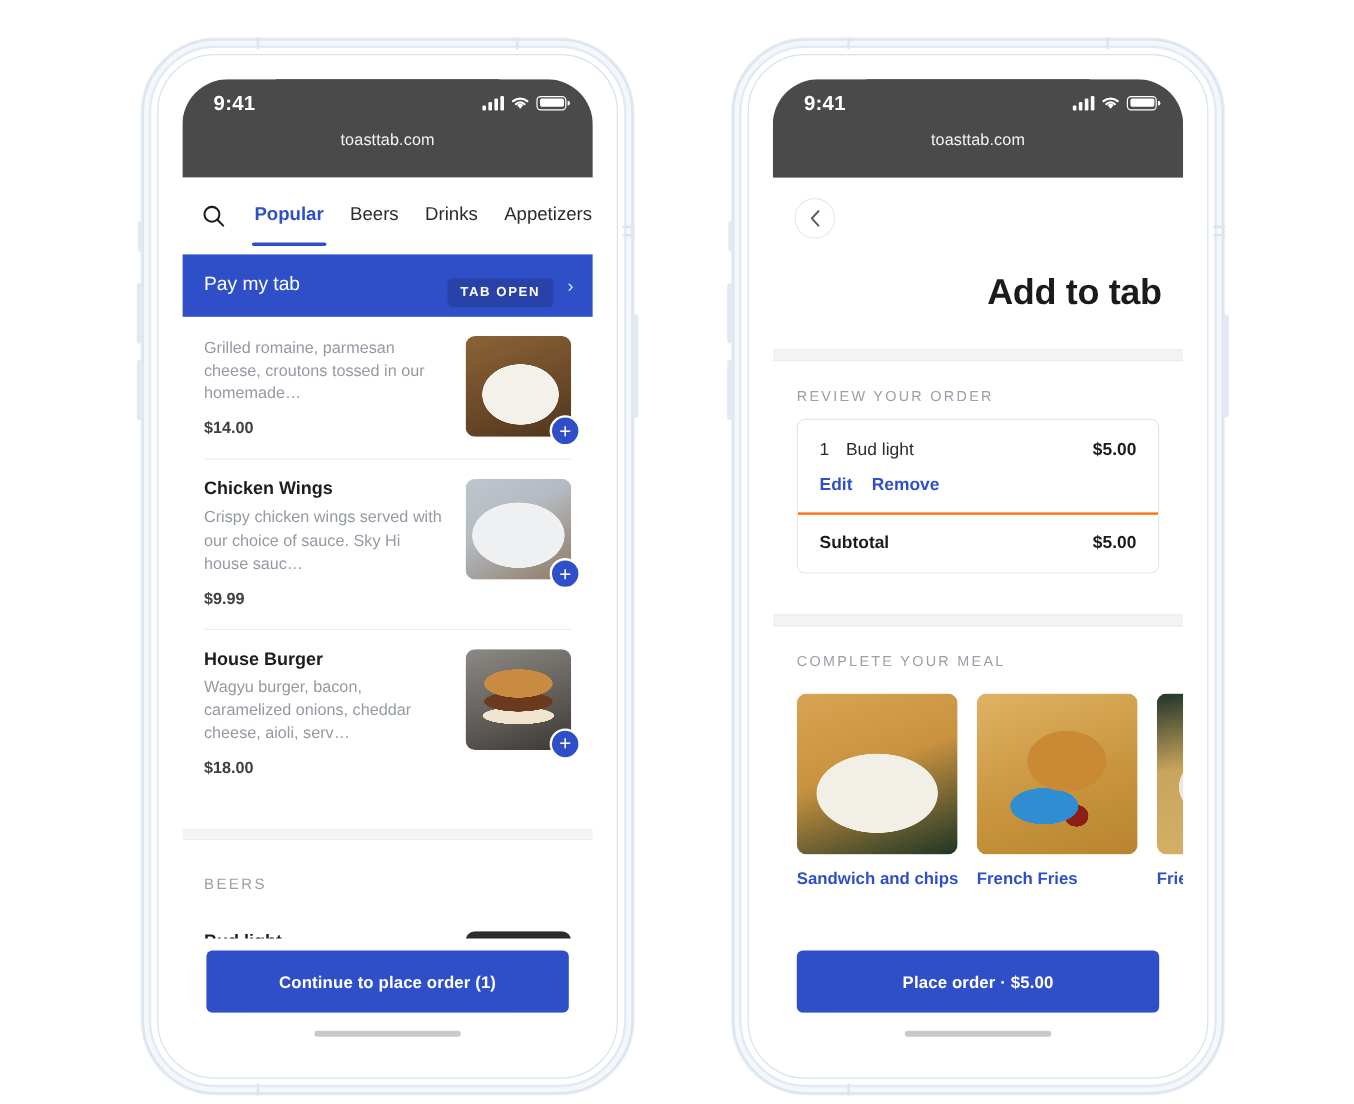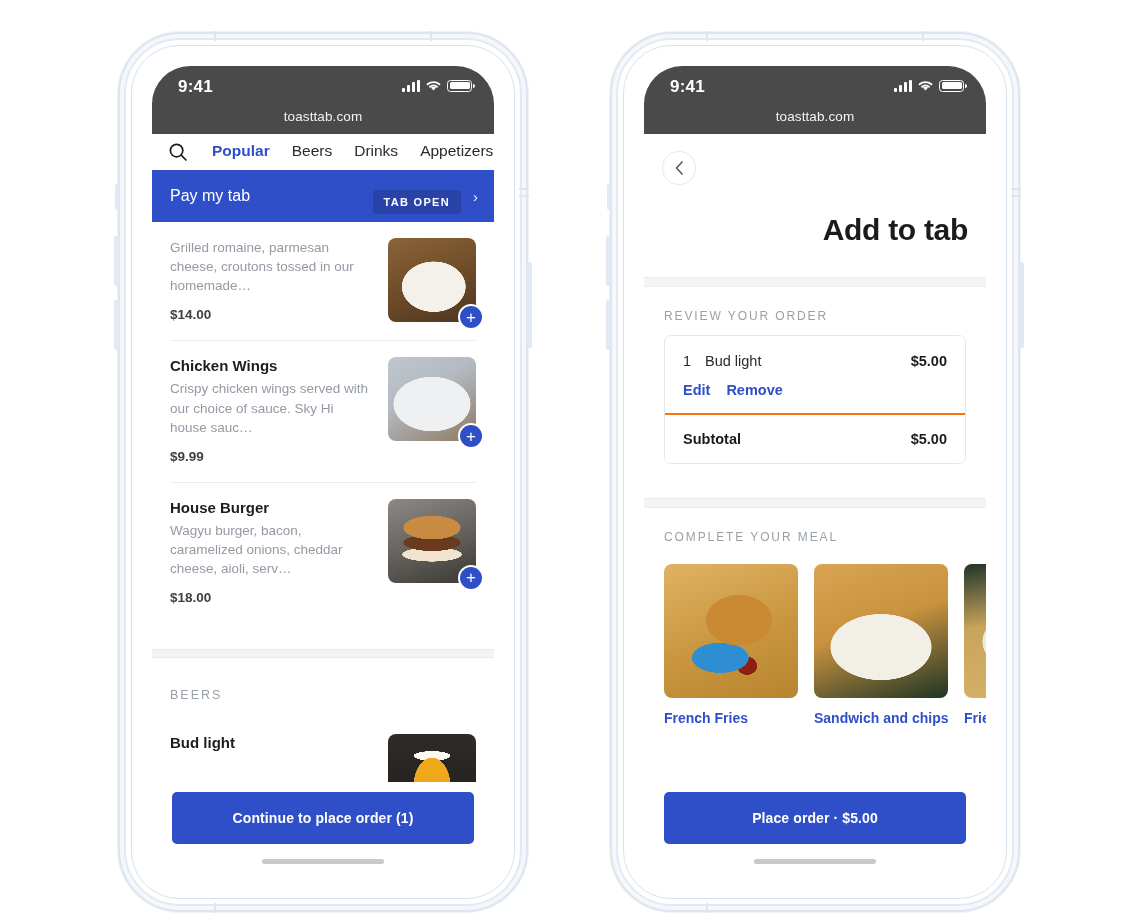--- a/index.html
+++ b/index.html
@@ -51,21 +51,21 @@
   .btn-power  { right: -4px; top: 230px; width: 5px; height: 86px; }
   .frame-seam { position: absolute; background: #dde5ef; }
   .seam-tl { left: 96px; top: -1px; width: 2px; height: 10px; }
   .seam-tr { right: 96px; top: -1px; width: 2px; height: 10px; }
   .seam-bl { left: 96px; bottom: -1px; width: 2px; height: 10px; }
   .seam-r1 { right: -1px; top: 156px; width: 10px; height: 2px; }
   .seam-r2 { right: -1px; top: 163px; width: 10px; height: 2px; }
 
   
   .statusbar {
-    position: relative; height: 68px; background: #4a4a4a;
+    position: relative; height: 82px; background: #4a4a4a;
     color: #ffffff; flex: none;
   }
   .sb-time {
     position: absolute; left: 26px; top: 11px;
     font-size: 17px; font-weight: bold; letter-spacing: .2px;
   }
   .sb-right { position: absolute; right: 22px; top: 13px; display: flex; align-items: center; gap: 5px; }
   .notch {
     position: absolute; left: 50%; transform: translateX(-50%); top: -34px;
     width: 186px; height: 68px; background: #4a4a4a; border-radius: 0 0 22px 22px;
@@ -87,21 +87,21 @@
     position: relative; padding: 1.5px;
   }
   .battery::after {
     content:""; position:absolute; right:-3.5px; top:3.5px;
     width:2px; height:4px; background:#fff; border-radius:0 2px 2px 0;
   }
   .battery b { display:block; height:100%; width:100%; background:#fff; border-radius:1.5px; }
 
   
   .tabbar {
-    flex: none; height: 36px; display: flex; align-items: center;
+    flex: none; height: 64px; display: flex; align-items: center;
     gap: 22px; padding: 0 0 0 14px; background: #fff; position: relative;
     overflow: hidden;
   }
   .search-ic { flex: none; width: 24px; display:flex; align-items:center; justify-content:center; }
   .tab {
     font-size: 15.5px; color: #2b2b2b; white-space: nowrap; position: relative;
     padding-bottom: 2px;
   }
   .tab.active { color: #2F4FC9; font-weight: bold; }
   .tab.active::after {
@@ -446,29 +446,29 @@
           </div>
 
           <div style="height:34px"></div>
           <div class="band"></div>
 
           <div class="r-sec-hd">COMPLETE YOUR MEAL</div>
 
           <div class="meal-strip">
             <div class="meal-card">
               <div class="meal-img">
-                <div class="ph ph-fries"></div>
-              </div>
-              <div class="meal-label">French Fries</div>
+                <div class="ph ph-sandwich"></div>
+              </div>
+              <div class="meal-label">Sandwich and chips</div>
             </div>
             <div class="meal-card">
               <div class="meal-img">
-                <div class="ph ph-sandwich"></div>
-              </div>
-              <div class="meal-label">Sandwich and chips</div>
+                <div class="ph ph-fries"></div>
+              </div>
+              <div class="meal-label">French Fries</div>
             </div>
             <div class="meal-card">
               <div class="meal-img">
                 <div class="ph ph-fries2"></div>
               </div>
               <div class="meal-label">Frie</div>
             </div>
           </div>
         </div>
 

